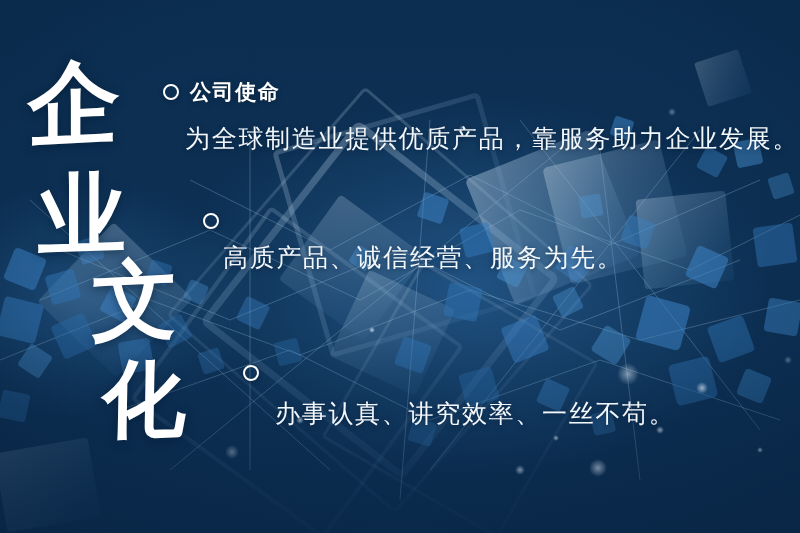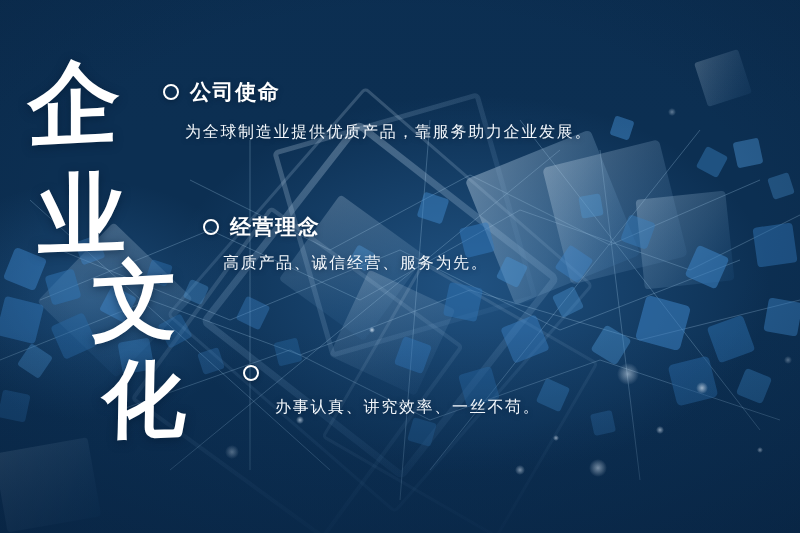--- a/index.html
+++ b/index.html
@@ -52,21 +52,21 @@
     width:16px;height:16px;border-radius:50%;
     border:2.6px solid #fff;box-sizing:border-box;flex:0 0 auto;
     box-shadow:0 1px 4px rgba(4,22,44,.5);
   }
   .htxt{
     font-size:21px;font-weight:700;color:#fff;letter-spacing:1.6px;
     text-shadow:0 1px 5px rgba(4,22,44,.55);white-space:nowrap;
   }
   .desc{
     margin-top:16px;margin-left:22px;
-    font-size:16px;font-weight:400;color:#f2f7fc;letter-spacing:1.7px;
+    font-size:25px;font-weight:400;color:#f2f7fc;letter-spacing:1.7px;
     text-shadow:0 1px 5px rgba(4,22,44,.55);white-space:nowrap;
   }
   .grp.g1 .desc{margin-left:20px;margin-top:12px;}
   .grp.g2 .desc{margin-left:32px;}
 </style>
 </head>
 <body>
 
 <div id="stage">
 
@@ -221,21 +221,20 @@
       <div class="head">
         <span class="ring"></span>
         <span class="htxt">公司使命</span>
       </div>
       <div class="desc">为全球制造业提供优质产品，靠服务助力企业发展。</div>
     </div>
 
     <div class="grp g1">
       <div class="head">
         <span class="ring"></span>
-        <span class="htxt">经营理念</span>
       </div>
       <div class="desc">高质产品、诚信经营、服务为先。</div>
     </div>
 
     <div class="grp g2">
       <div class="head">
         <span class="ring"></span>
       </div>
       <div class="desc">办事认真、讲究效率、一丝不苟。</div>
     </div>

